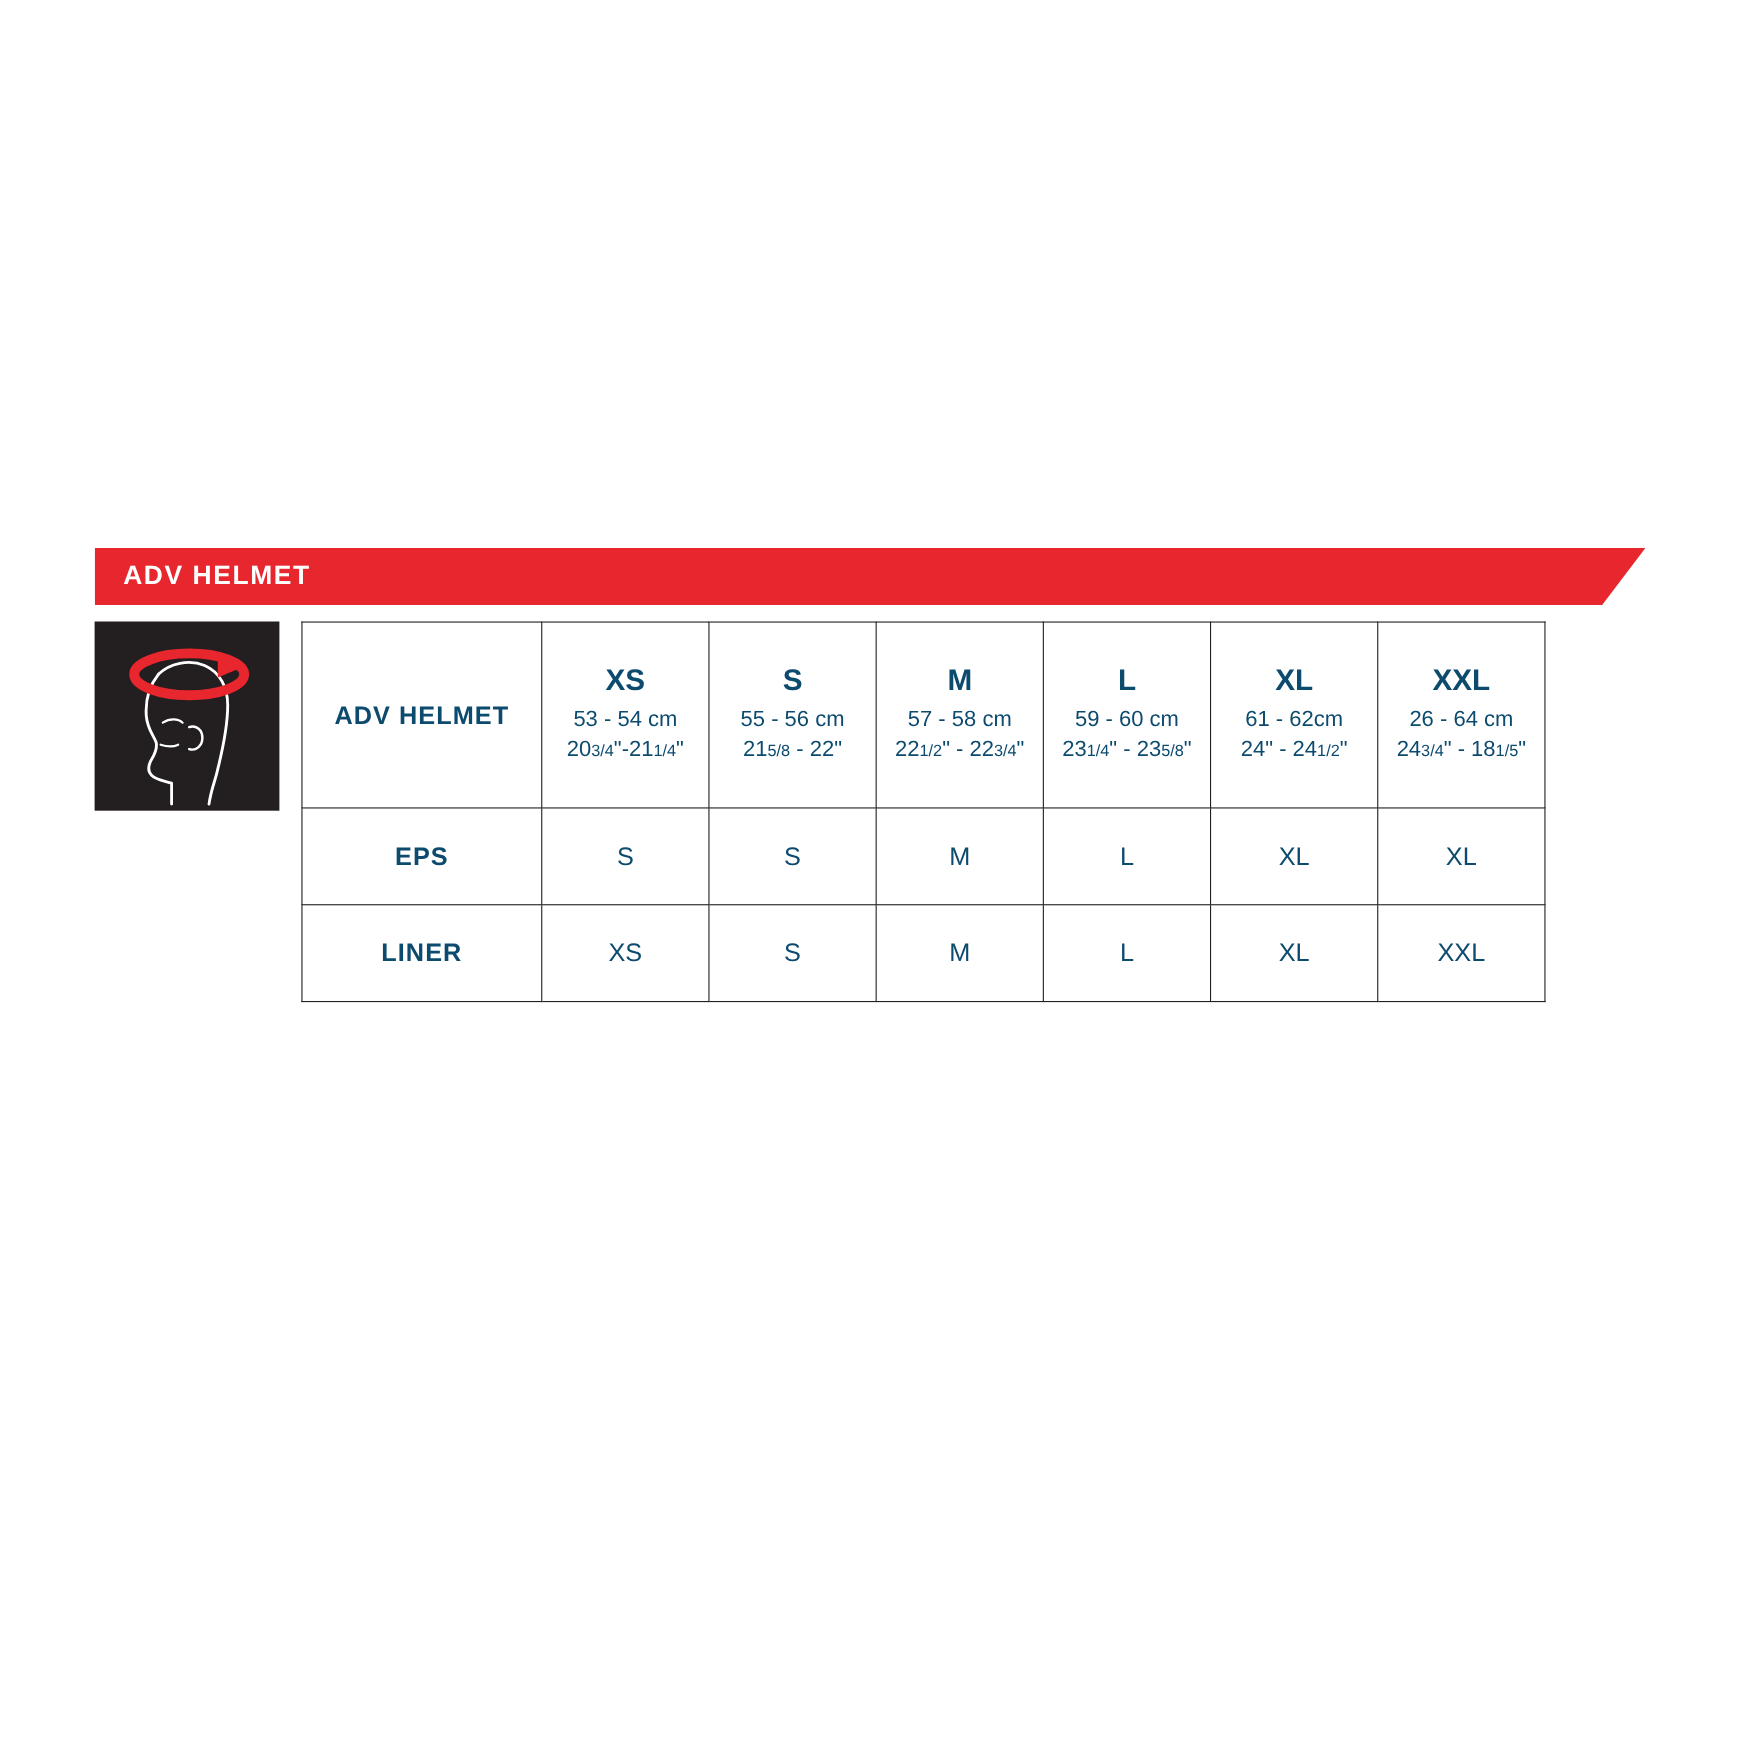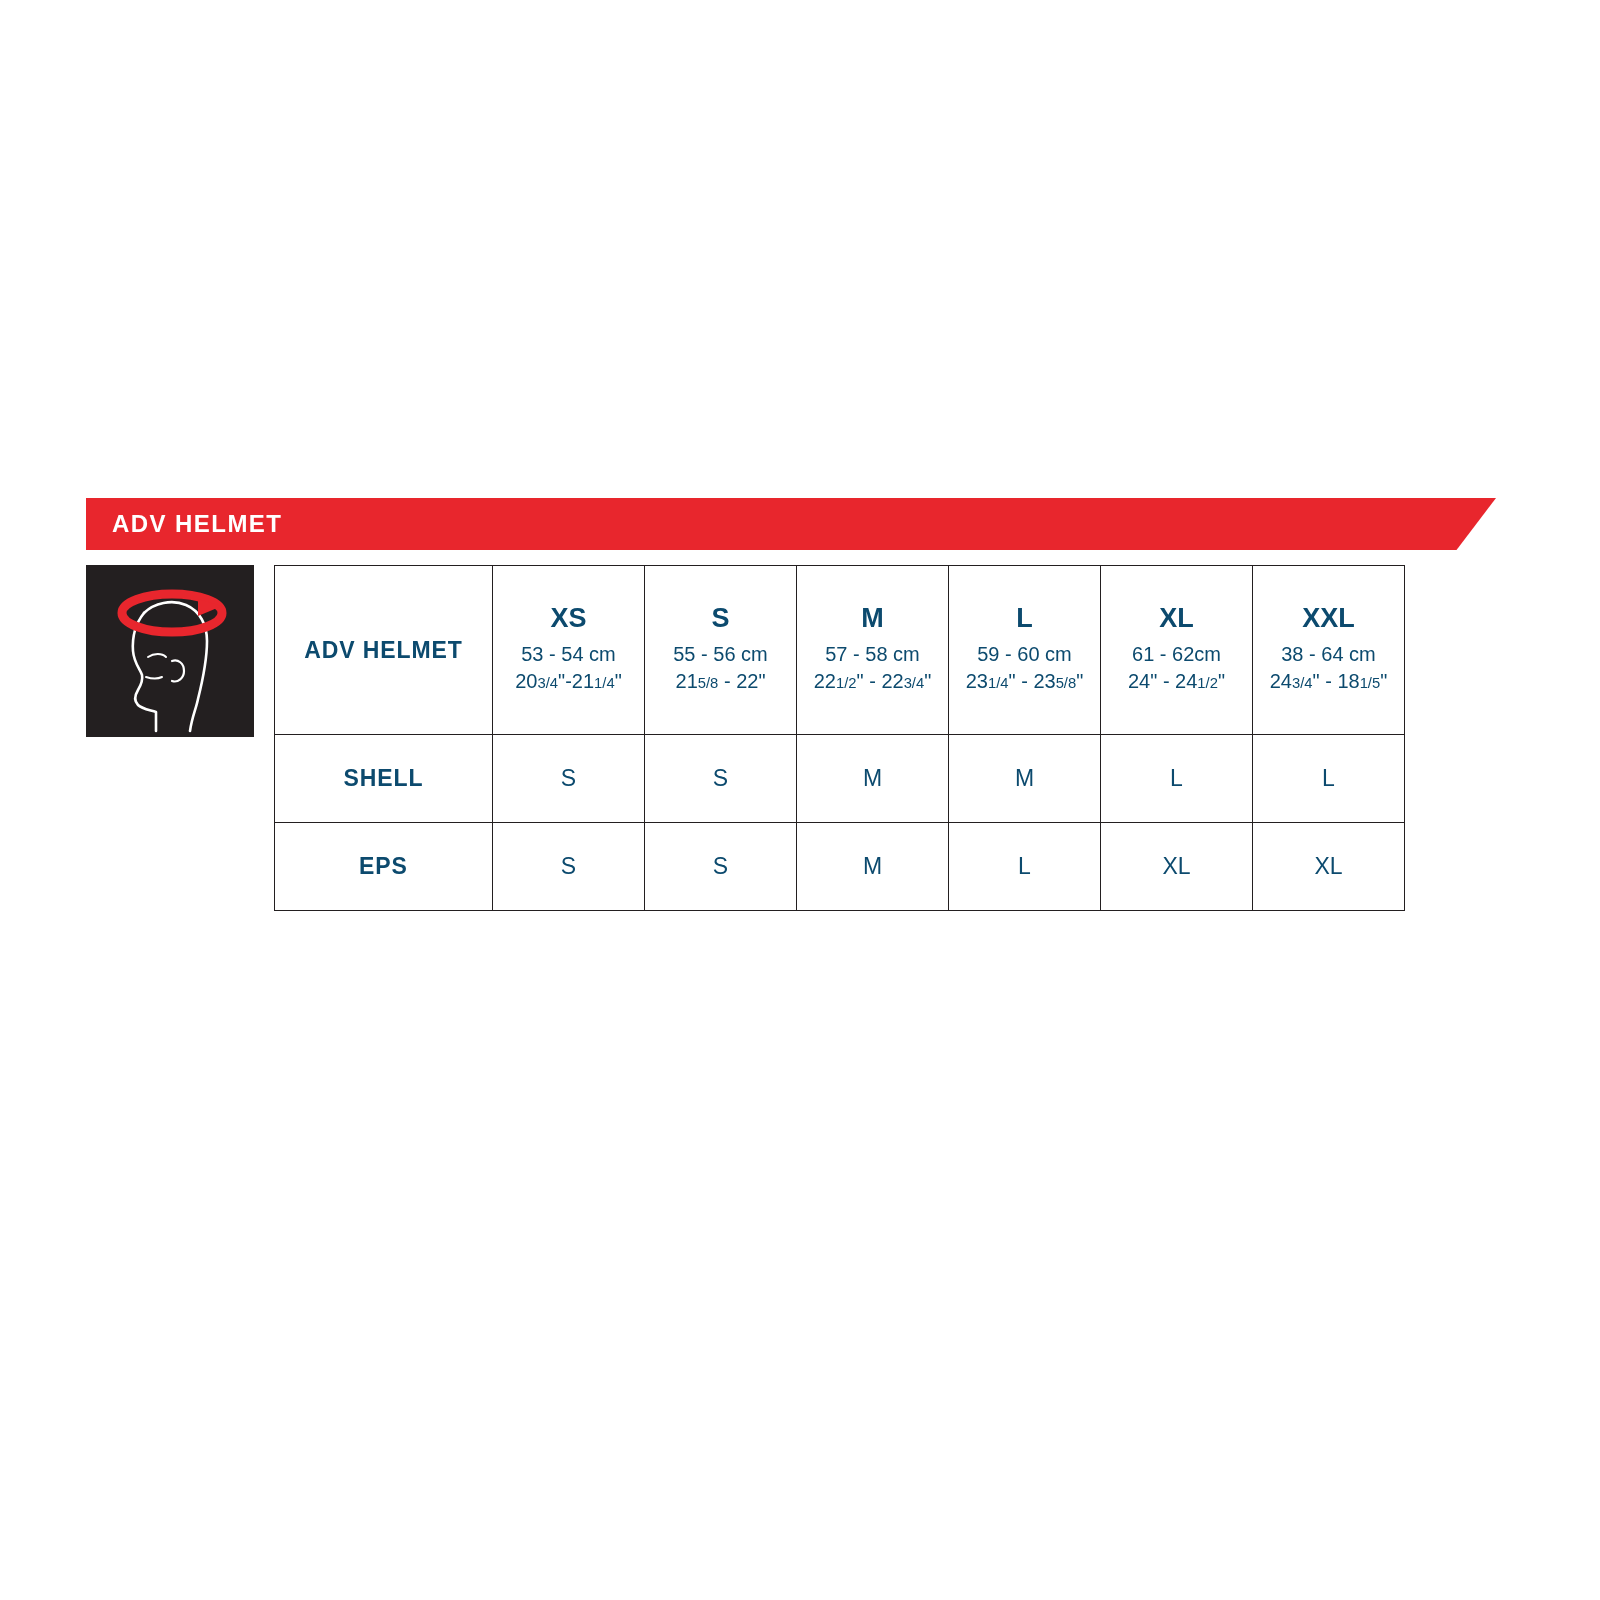--- a/index.html
+++ b/index.html
@@ -190,43 +190,43 @@
           </td>
 
           <td>
             <div class="sz-name">XL</div>
             <div class="sz-cm">61 - 62cm</div>
             <div class="sz-in"><span>24</span><span class="frac"></span><span>" - </span><span>24</span><span class="frac">1/2</span><span>"</span></div>
           </td>
 
           <td>
             <div class="sz-name">XXL</div>
-            <div class="sz-cm">38 - 64 cm</div>
+            <div class="sz-cm">26 - 64 cm</div>
             <div class="sz-in"><span>24</span><span class="frac">3/4</span><span>" - </span><span>18</span><span class="frac">1/5</span><span>"</span></div>
           </td>
         </tr>
 
-        <tr class="row-body">
-          <td class="rowlabel">SHELL</td>
-          <td class="val-big">S</td>
-          <td class="val-big">S</td>
-          <td class="val-big">M</td>
-          <td class="val-big">M</td>
-          <td class="val-big">L</td>
-          <td class="val-big">L</td>
-        </tr>
 
         <tr class="row-body">
           <td class="rowlabel">EPS</td>
           <td class="val-big">S</td>
           <td class="val-big">S</td>
           <td class="val-big">M</td>
           <td class="val-big">L</td>
           <td class="val-big">XL</td>
           <td class="val-big">XL</td>
         </tr>
 
+        <tr class="row-body">
+          <td class="rowlabel">LINER</td>
+          <td class="val-big">XS</td>
+          <td class="val-big">S</td>
+          <td class="val-big">M</td>
+          <td class="val-big">L</td>
+          <td class="val-big">XL</td>
+          <td class="val-big">XXL</td>
+        </tr>
 
       </tbody>
     </table>
   </div>
 
 </div>
 
 </body></html>

